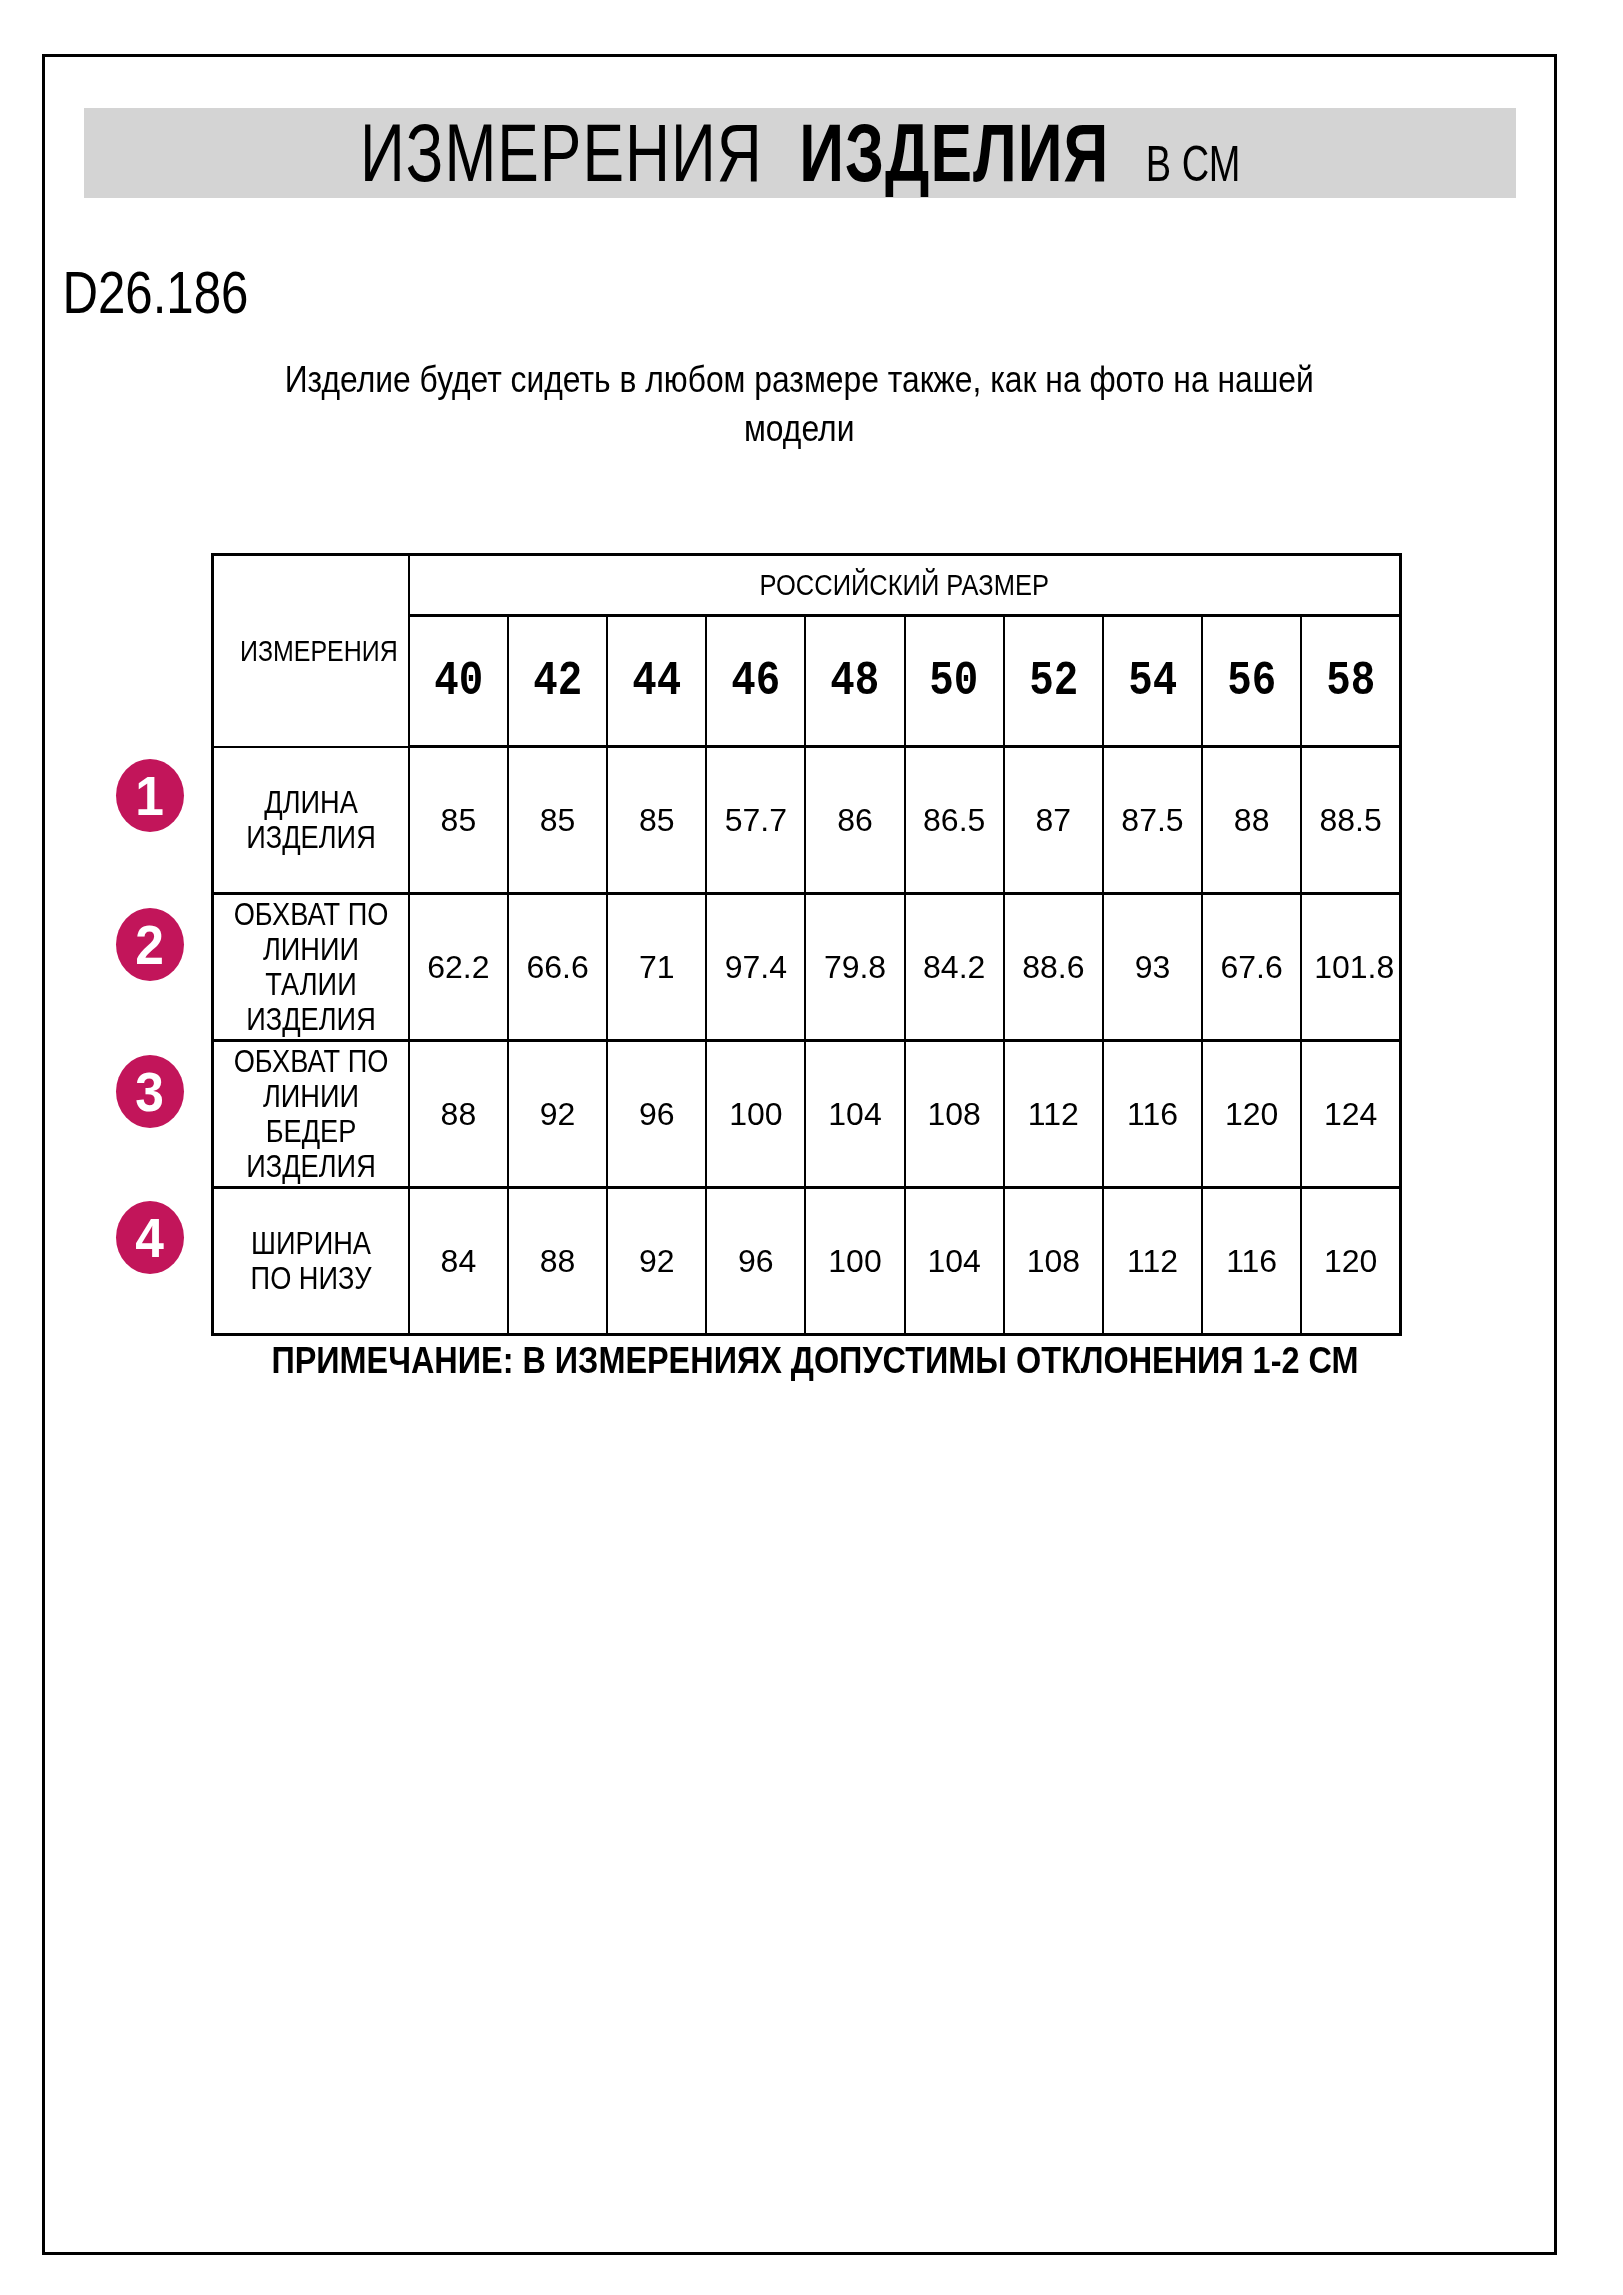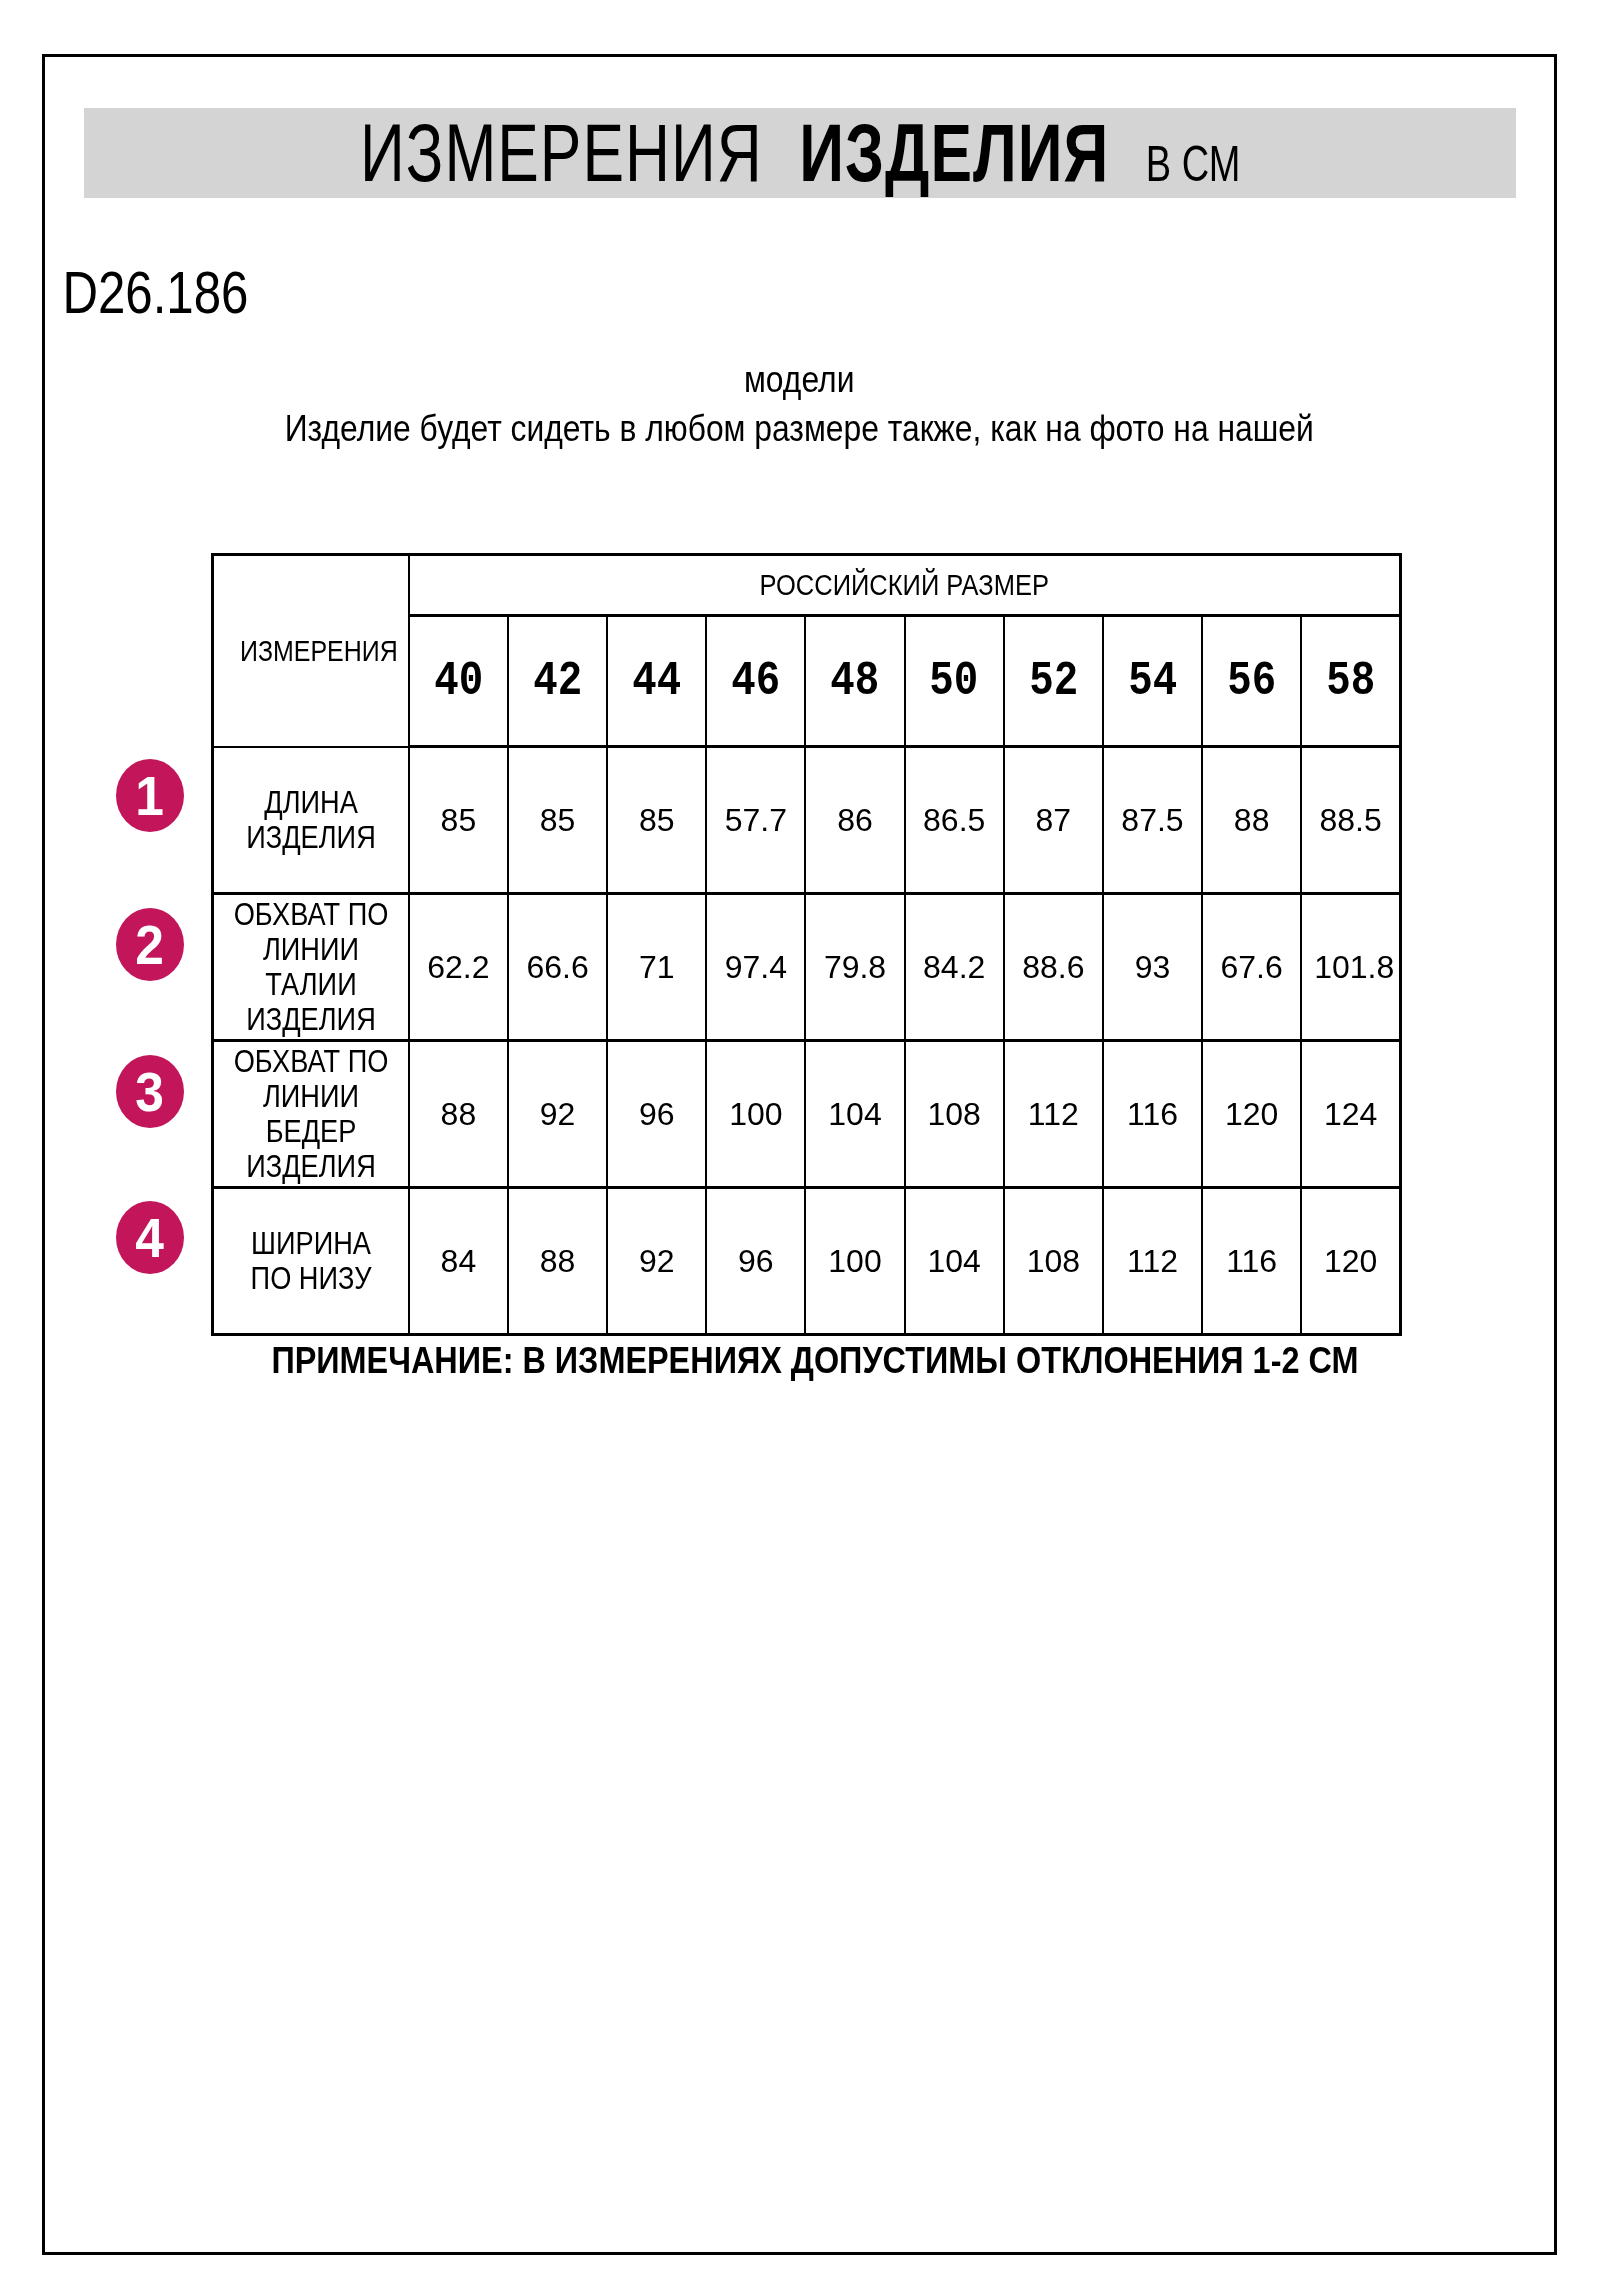--- a/index.html
+++ b/index.html
@@ -76,22 +76,22 @@
       <span class="t2">ИЗДЕЛИЯ</span>
       <span class="t3">В СМ</span>
     </div>
   </div>
 
   <div class="model">
     <span>D26.186</span>
   </div>
 
   <div class="desc">
+    <div><span>Изделие будет сидеть в любом размере также, как на фото на нашей</span></div>
     <div><span>модели</span></div>
-    <div><span>Изделие будет сидеть в любом размере также, как на фото на нашей</span></div>
   </div>
 
   <div class="tablewrap">
     <table class="size-table">
       <colgroup>
         <col class="c-label">
         <col class="c-size">
           <col class="c-size">
           <col class="c-size">
           <col class="c-size">

